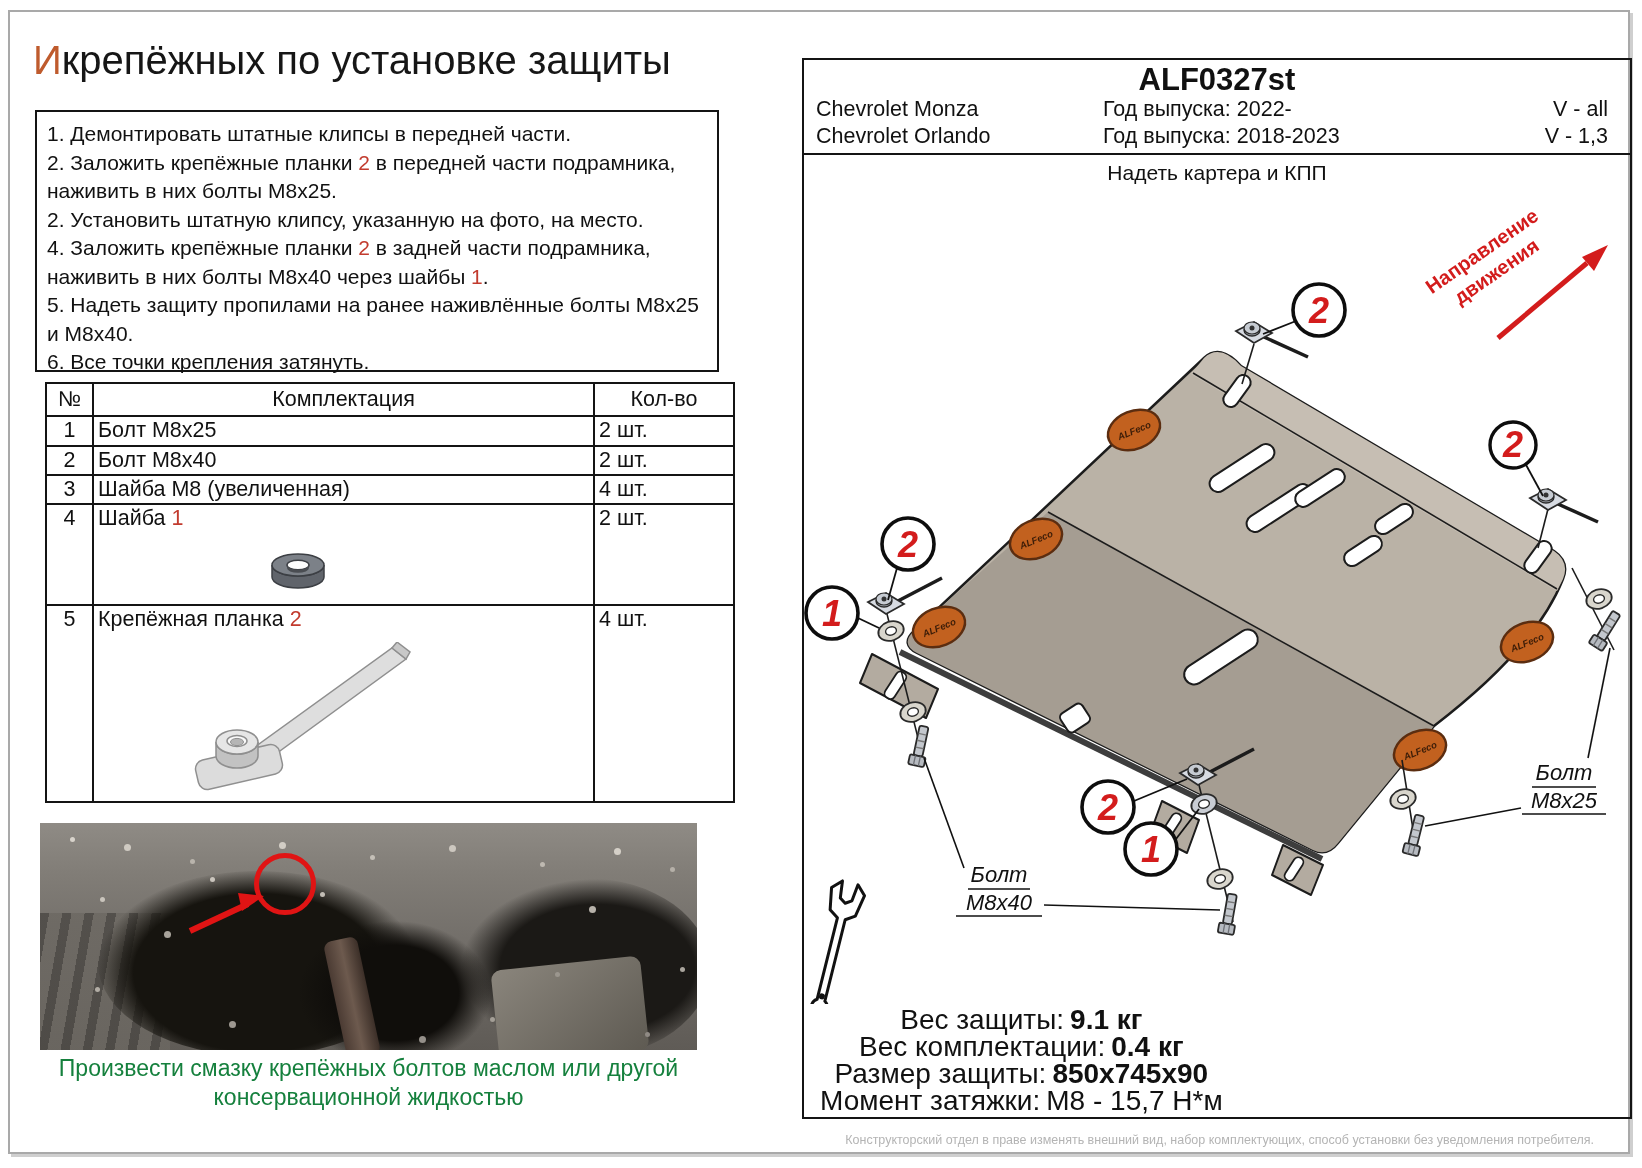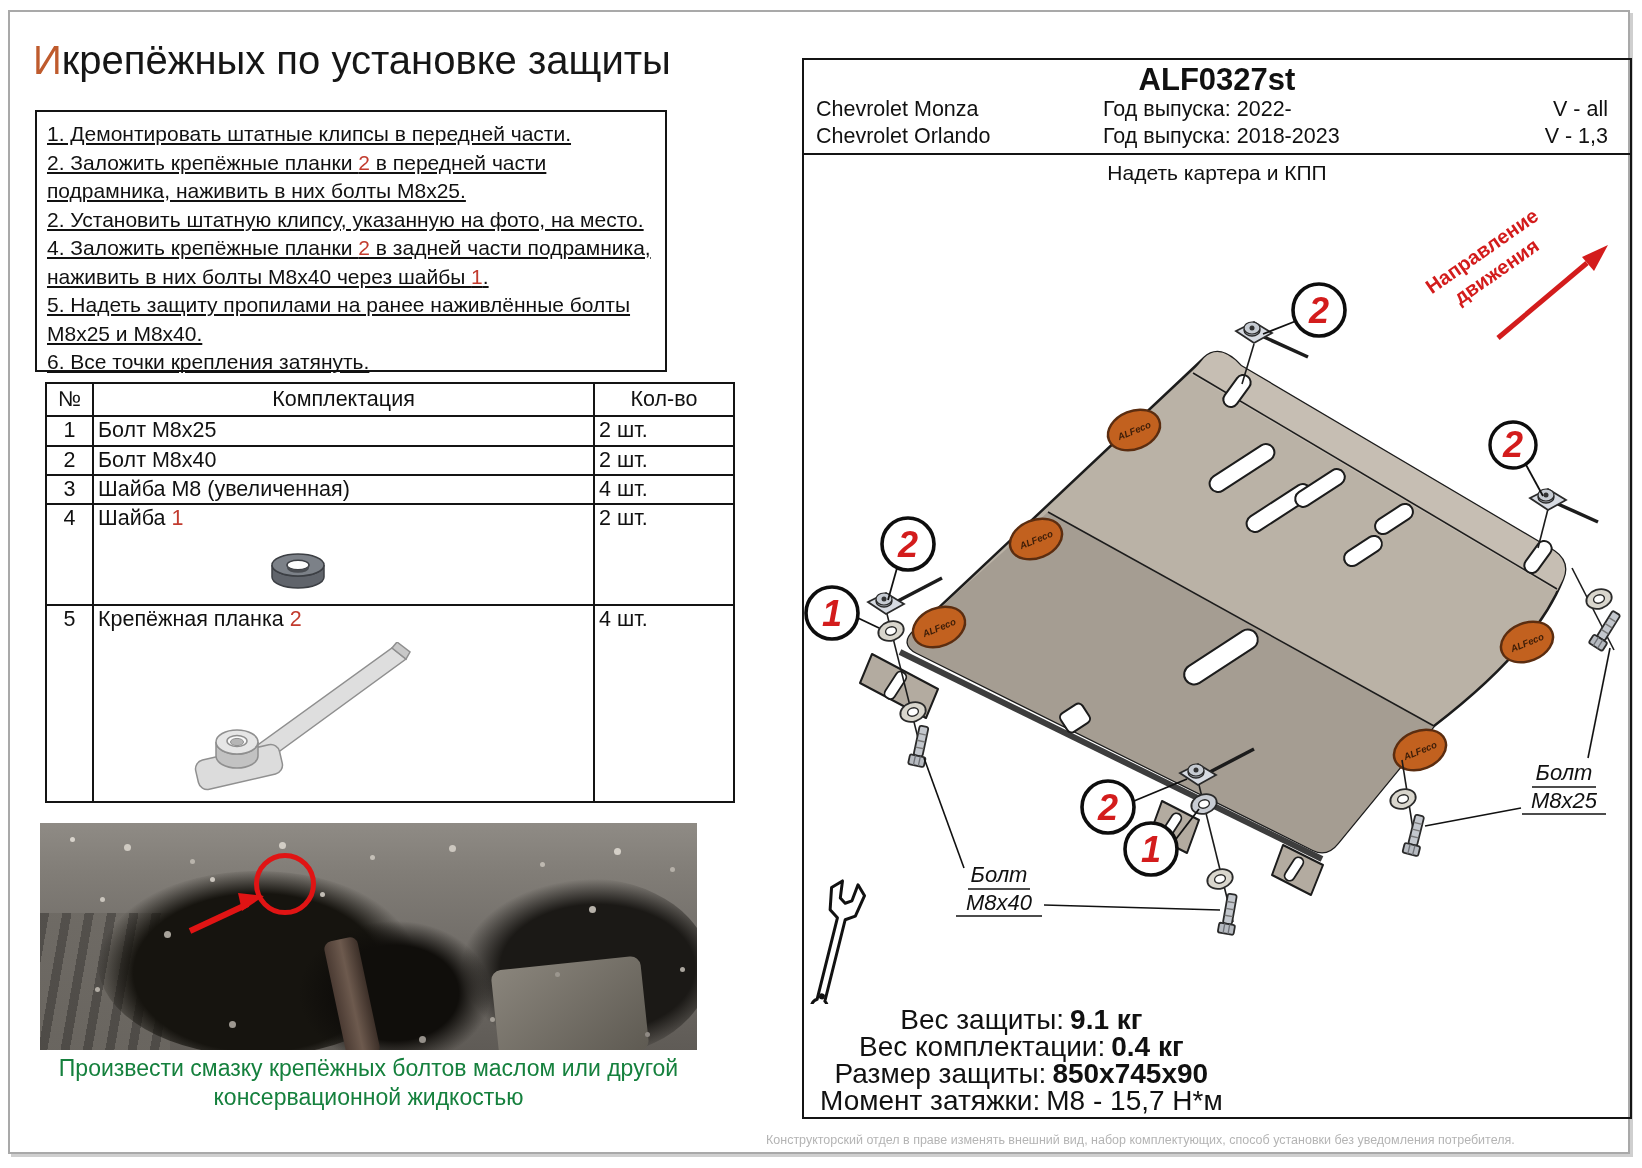--- a/index.html
+++ b/index.html
@@ -4,22 +4,22 @@
 <style>
   html,body{margin:0;padding:0;}
   body{width:1642px;height:1168px;position:relative;background:#fff;
        font-family:"Liberation Sans",sans-serif;color:#111;overflow:hidden;}
   .frame{position:absolute;left:8px;top:10px;width:1618px;height:1140px;
          border:2px solid #a9a9a9;box-shadow:3px 3px 0 #cfcfcf;}
   .red{color:#c23b2e;}
   
   .doc-title{position:absolute;left:33px;top:38px;font-size:40px;color:#161616;white-space:nowrap;}
   .doc-title .accent{color:#bf5b2d;}
-  .instr-box{position:absolute;left:35px;top:110px;width:632px;height:262px;box-sizing:border-box;
-             border:2px solid #141414;padding:8px 14px 0 10px;font-size:21px;line-height:28.5px;text-decoration:underline;}
+  .instr-box{position:absolute;left:35px;top:110px;width:684px;height:262px;box-sizing:border-box;
+             border:2px solid #141414;padding:8px 14px 0 10px;font-size:21px;line-height:28.5px;}
   table.parts{position:absolute;left:45px;top:382px;width:688px;border-collapse:collapse;table-layout:fixed;
               font-size:21.5px;}
   table.parts td,table.parts th{border:2px solid #141414;font-weight:normal;vertical-align:top;padding:1px 4px;}
   table.parts th{text-align:center;padding-top:3px;}
   td.c-num{text-align:center;}
   td.c-name{padding-left:8px;position:relative;}
   td.c-qty{padding-left:16px;}
   .photo{position:absolute;left:40px;top:823px;width:657px;height:227px;overflow:hidden;
          background:linear-gradient(180deg,#8f8b85 0%,#817d77 22%,#716d68 55%,#5f5b56 100%);}
   .ph-ribs{position:absolute;left:0;top:90px;width:130px;height:137px;
@@ -50,21 +50,21 @@
   .veh-rows{position:absolute;left:0;top:37px;width:100%;}
   .veh-row{position:relative;height:27px;font-size:21.5px;}
   .veh-name{position:absolute;left:12px;}
   .veh-year{position:absolute;left:299px;}
   .veh-eng{position:absolute;right:22px;}
   .panel-subtitle{position:absolute;left:0;top:101px;width:100%;text-align:center;font-size:21px;}
   svg.diagram{position:absolute;left:0;top:118px;}
   .specs{position:absolute;left:16px;top:946px;font-size:28px;line-height:27px;text-align:center;}
   .spec-value{font-weight:bold;margin-left:6px;}
   .spec-value.plain{font-weight:normal;}
-  .footer-note{position:absolute;left:766px;top:1133px;width:828px;
+  .footer-note{position:absolute;left:766px;top:1133px;width:828px;text-align:right;
                font-size:12.5px;color:#b4b4b4;}
 </style>
 </head>
 <body>
 
 <div class="frame"></div>
 
 <div class="doc-title"><span class="accent">И</span><span>крепёжных по установке защиты</span></div>
 
 <div class="instr-box">

